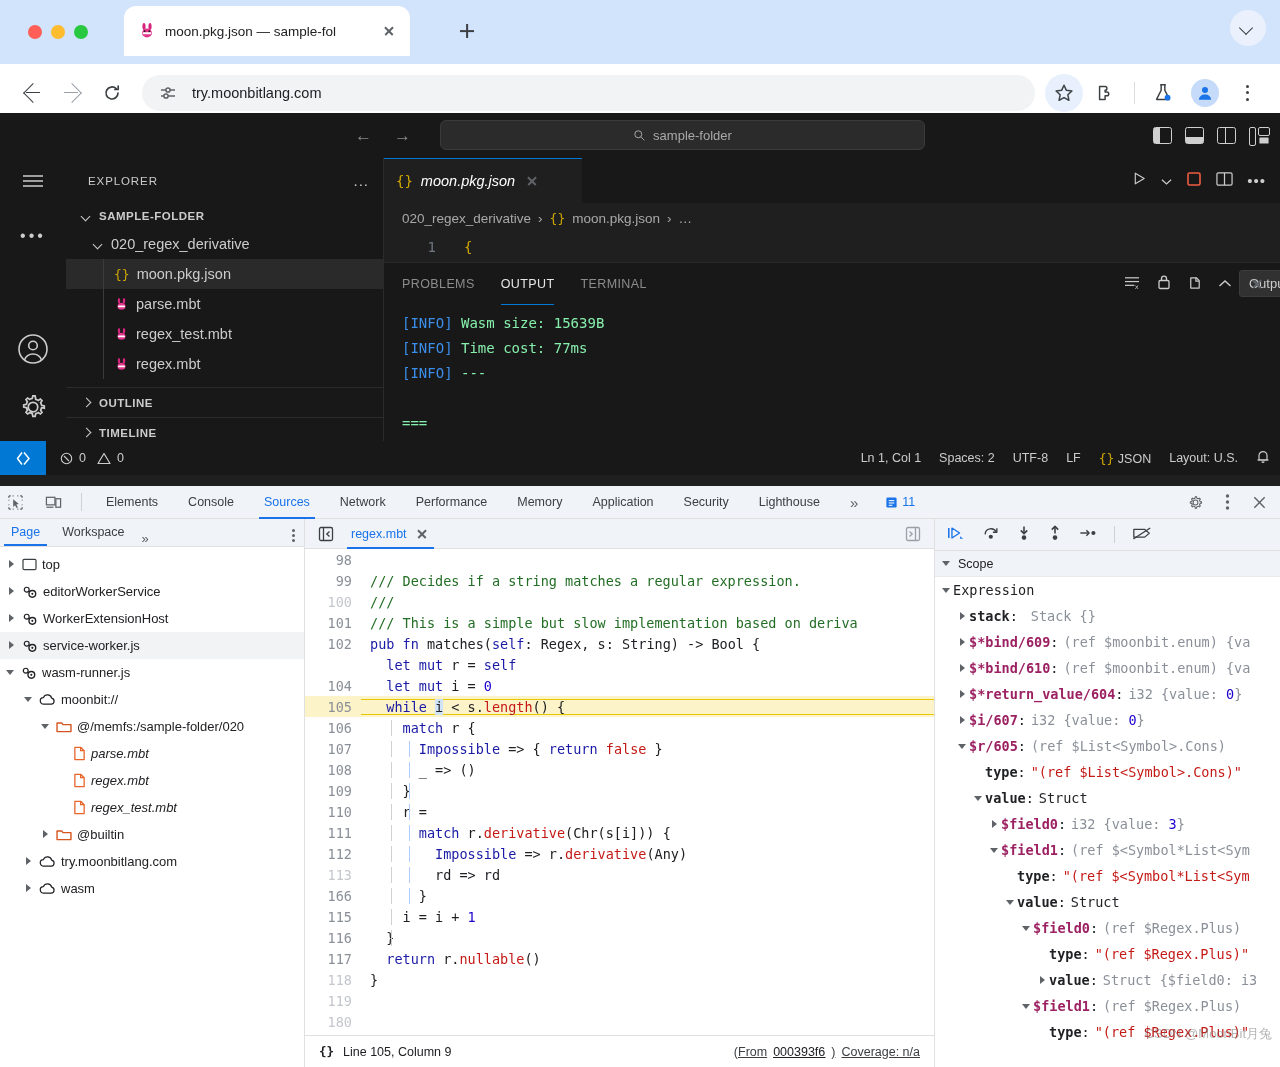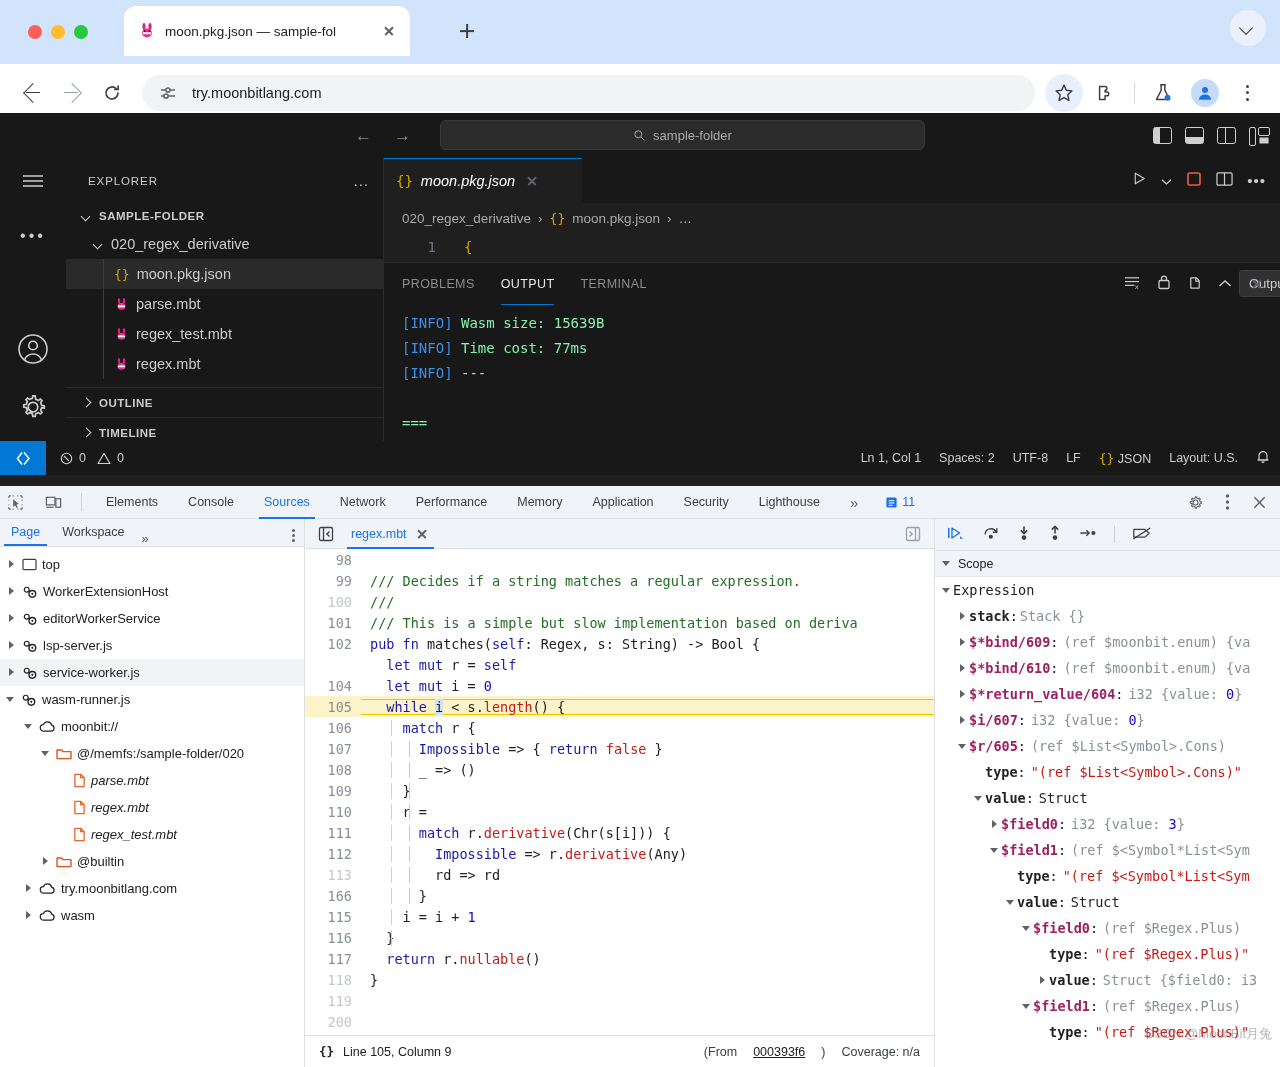--- a/index.html
+++ b/index.html
@@ -182,21 +182,21 @@
   .cl.cur .gut { color:#fff; }
   .cl.cur .gutbg { position:absolute; left:8px; top:0px; right:0; height:21px; background:#1a73e8; z-index:-1;}
   .cl .txt { padding-left:9px; position:relative; flex:1; }
   .cl.exec { background:#fdf3c8; }
   .cl.exec .txt { box-shadow: inset 0 1px 0 #e6c700, inset 0 -1px 0 #e6c700; }
   .k-com { color:#236e25; } .k-key { color:#1a1aa6; }
   .k-str { color:#c41a16; } .k-num { color:#1c00cf; }
   .selbox { background:#cfe2f7; }
   .ind { position:absolute; top:0; bottom:0; width:1px; background:#d0d0d0; }
   #src-status { height:32px; border-top:1px solid #e0e0e0; display:flex; align-items:center; padding:0 14px; gap:9px; font-size:12.5px; color:#202124; background:#fff; position:relative;}
-  #src-status-right { position:absolute; right:14px; display:flex; gap:16px; color:#3c4043; }
+  #src-status-right { position:absolute; right:14px; display:flex; gap:6px; color:#3c4043;text-decoration:underline; }
   #src-status-right a { color:#202124; text-decoration:underline; }
 
   #scope-pane { width:345px; flex:0 0 345px; display:flex; flex-direction:column; background:#fff; position:relative;}
   #dbg-toolbar { height:32px; background:#f0f4f9; display:flex; align-items:center; gap:17px; padding-left:12px; border-bottom:1px solid #e0e0e0;}
   .scope-sec { height:26px; display:flex; align-items:center; gap:5px; padding-left:6px; background:#f0f4f9; border-bottom:1px solid #e8eaed;}
   #scope-body { flex:1; overflow:hidden; font-family:"DejaVu Sans Mono", monospace; font-size:13.5px; }
   .sr { height:26px; display:flex; align-items:center; white-space:nowrap; }
   .tri { width:12px;height:12px;flex:0 0 12px;position:relative;cursor:pointer;}
   .tri::after{content:"";position:absolute;left:3px;top:1.5px;border-left:5px solid #5f6368;border-top:4.5px solid transparent;border-bottom:4.5px solid transparent;}
   .tri.open::after{left:1px;top:3.5px;border-left:4.5px solid transparent;border-right:4.5px solid transparent;border-top:5px solid #5f6368;border-bottom:none;}
@@ -602,43 +602,32 @@
           </div>
           <div class="tr" style="padding-left: 6px;">
             <span class="caret"></span>
             <span style="display:flex;align-items:center;">
               <svg width="16" height="14" viewBox="0 0 17 15">
                 <circle cx="5" cy="5" r="2.6" fill="none" stroke="#202124" stroke-width="1.3"></circle>
                 <circle cx="11" cy="9.5" r="3.6" fill="none" stroke="#202124" stroke-width="1.5"></circle>
                 <circle cx="11" cy="9.5" r="1.1" fill="#202124"></circle>
               </svg>
             </span>
-            <span class="nm">WorkerExtensionHost</span>
+            <span class="nm">editorWorkerService</span>
           </div>
           <div class="tr" style="padding-left: 6px;">
             <span class="caret"></span>
             <span style="display:flex;align-items:center;">
               <svg width="16" height="14" viewBox="0 0 17 15">
                 <circle cx="5" cy="5" r="2.6" fill="none" stroke="#202124" stroke-width="1.3"></circle>
                 <circle cx="11" cy="9.5" r="3.6" fill="none" stroke="#202124" stroke-width="1.5"></circle>
                 <circle cx="11" cy="9.5" r="1.1" fill="#202124"></circle>
               </svg>
             </span>
-            <span class="nm">editorWorkerService</span>
-          </div>
-          <div class="tr" style="padding-left: 6px;">
-            <span class="caret"></span>
-            <span style="display:flex;align-items:center;">
-              <svg width="16" height="14" viewBox="0 0 17 15">
-                <circle cx="5" cy="5" r="2.6" fill="none" stroke="#202124" stroke-width="1.3"></circle>
-                <circle cx="11" cy="9.5" r="3.6" fill="none" stroke="#202124" stroke-width="1.5"></circle>
-                <circle cx="11" cy="9.5" r="1.1" fill="#202124"></circle>
-              </svg>
-            </span>
-            <span class="nm">lsp-server.js</span>
+            <span class="nm">WorkerExtensionHost</span>
           </div>
           <div class="tr hl" style="padding-left: 6px;">
             <span class="caret"></span>
             <span style="display:flex;align-items:center;">
               <svg width="16" height="14" viewBox="0 0 17 15">
                 <circle cx="5" cy="5" r="2.6" fill="none" stroke="#202124" stroke-width="1.3"></circle>
                 <circle cx="11" cy="9.5" r="3.6" fill="none" stroke="#202124" stroke-width="1.5"></circle>
                 <circle cx="11" cy="9.5" r="1.1" fill="#202124"></circle>
               </svg>
             </span>
@@ -770,21 +759,21 @@
           <div class="cl"><span class="gut">110</span><span class="txt"><span class="ind" style="left:30px;"></span><span class="ind" style="left:48px;background:#aecbfa;"></span>    r =</span></div>
           <div class="cl"><span class="gut">111</span><span class="txt"><span class="ind" style="left:30px;"></span><span class="ind" style="left:48px;background:#aecbfa;"></span>      <span class="k-key">match</span> r.<span class="k-str">derivative</span>(Chr(s[i])) {</span></div>
           <div class="cl"><span class="gut">112</span><span class="txt"><span class="ind" style="left:30px;"></span><span class="ind" style="left:48px;background:#aecbfa;"></span>        <span class="k-key">Impossible</span> =&gt; r.<span class="k-str">derivative</span>(Any)</span></div>
           <div class="cl"><span class="gut" style="color: rgb(196, 199, 204);">113</span><span class="txt"><span class="ind" style="left:30px;"></span><span class="ind" style="left:48px;background:#aecbfa;"></span>        rd =&gt; rd</span></div>
           <div class="cl"><span class="gut">166</span><span class="txt"><span class="ind" style="left:30px;"></span><span class="ind" style="left:48px;background:#aecbfa;"></span>      }</span></div>
           <div class="cl"><span class="gut">115</span><span class="txt"><span class="ind" style="left:30px;"></span>    i = i + <span class="k-num">1</span></span></div>
           <div class="cl"><span class="gut">116</span><span class="txt"><span class="ind" style="left:30px;"></span>  }</span></div>
           <div class="cl"><span class="gut">117</span><span class="txt">  <span class="k-key">return</span> r.<span class="k-str">nullable</span>()</span></div>
           <div class="cl"><span class="gut" style="color: rgb(196, 199, 204);">118</span><span class="txt">}</span></div>
           <div class="cl"><span class="gut" style="color: rgb(196, 199, 204);">119</span><span class="txt"></span></div>
-          <div class="cl"><span class="gut" style="color: rgb(196, 199, 204);">200</span><span class="txt"></span></div>
+          <div class="cl"><span class="gut" style="color: rgb(196, 199, 204);">180</span><span class="txt"></span></div>
         </div>
       <div id="src-status">
         <span class="mono" style="font-weight:bold;">{}</span>
         <span>Line 105, Column 9</span>
         <span id="src-status-right">
           <span>(From</span>
             <a>000393f6</a>
             <span>)</span>
           <span>Coverage: n/a</span>
         </span>
@@ -832,21 +821,21 @@
           <div class="sr" style="padding-left: 6px;">
             <span class="tri open"></span>
             <span class="vplain">Expression</span>
             <span class="vplain"></span>
             <span class="vplain" style="margin-left:5px;"></span>
           </div>
           <div class="sr" style="padding-left: 22px;">
             <span class="tri"></span>
             <span class="propname">stack</span>
             <span class="vplain">:</span>
-            <span class="vtype" style="margin-left:2px;">Stack {}</span>
+            <span class="vtype" style="margin-left:13px;">Stack {}</span>
           </div>
           <div class="sr" style="padding-left: 22px;">
             <span class="tri"></span>
             <span class="vname">$*bind/609</span>
             <span class="vplain">:</span>
             <span class="vtype" style="margin-left:5px;">(ref $moonbit.enum) {va</span>
           </div>
           <div class="sr" style="padding-left: 22px;">
             <span class="tri"></span>
             <span class="vname">$*bind/610</span>

